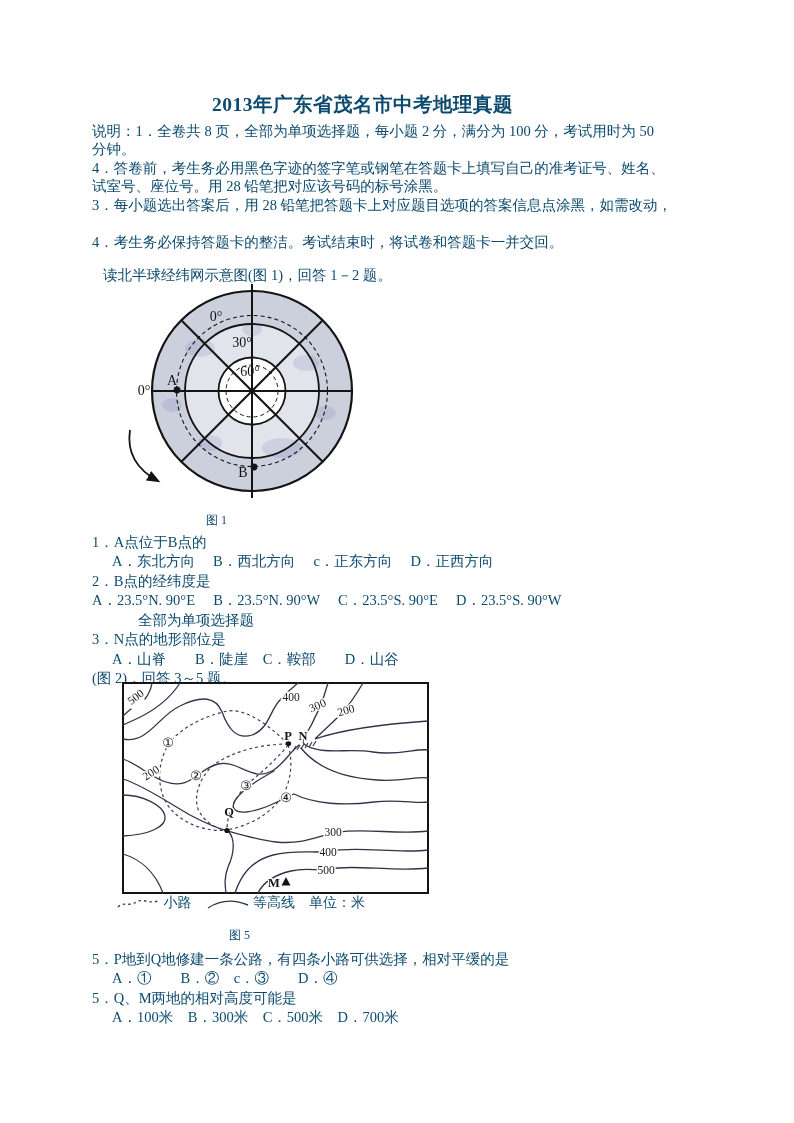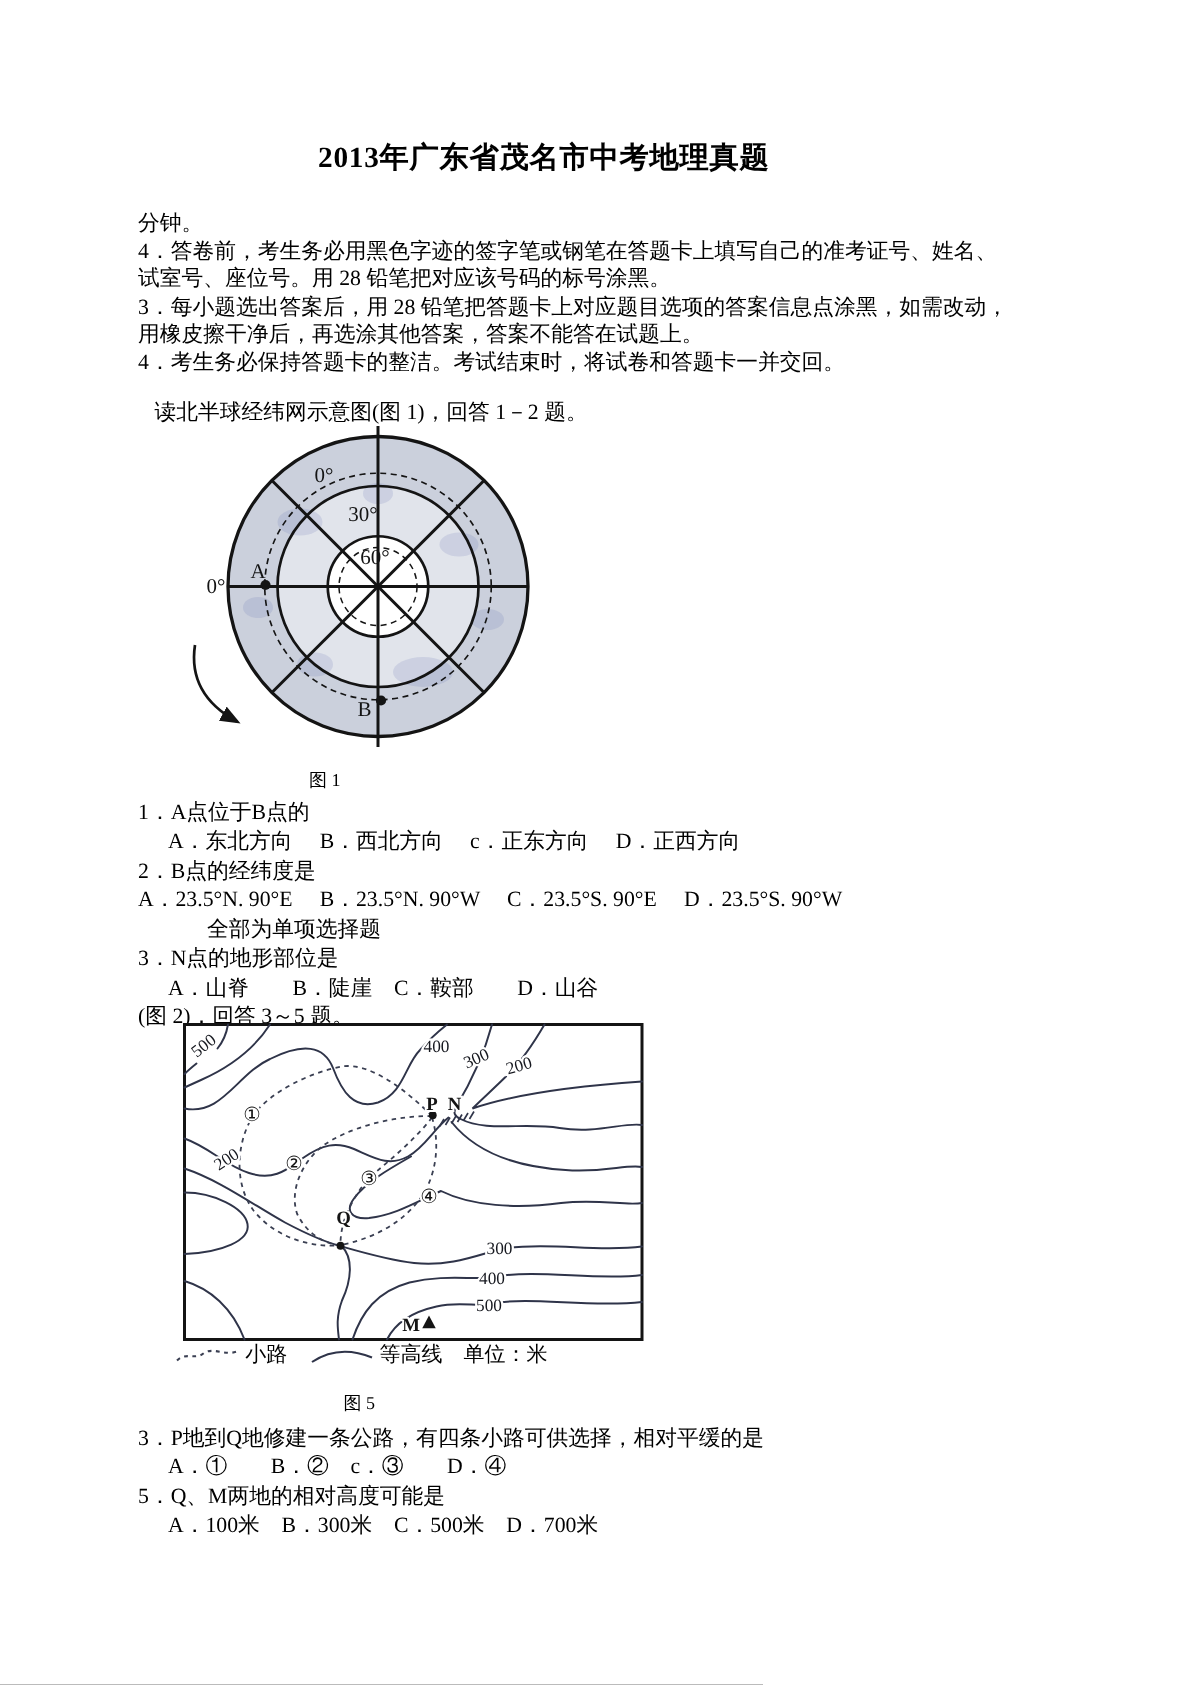--- a/index.html
+++ b/index.html
@@ -1,39 +1,39 @@
 <!DOCTYPE html>
 <html><head>
 <meta charset="utf-8">
 <style>
   html,body{margin:0;padding:0;background:#888;}
   .page{
     position:relative;width:794px;height:1123px;background:#ffffff;margin:0 auto;
-    font-family:"Liberation Serif","DejaVu Serif",serif;color:#000000;overflow:hidden;
+    font-family:"Liberation Serif","DejaVu Serif",serif;color:#0c4a6e;overflow:hidden;
   }
   .t{position:absolute;font-size:14.5px;line-height:18.5px;white-space:pre;}
   .title{position:absolute;font-size:19.5px;font-weight:bold;letter-spacing:0.5px;white-space:pre;}
   .cap{position:absolute;font-size:12px;white-space:pre;}
   svg{position:absolute;overflow:visible;}
   .legend{position:absolute;display:flex;align-items:center;font-size:14px;white-space:pre;justify-content:center;}
   .legend svg{position:static;}
   .svgtxt{font-family:"Liberation Serif","DejaVu Serif",serif;}
 </style>
 </head>
 <body>
 
 <div class="page">
 
   <div class="title" style="left:212px;top:91px">2013年广东省茂名市中考地理真题</div>
 
+  <div class="t" style="left:92px;top:122px">说明：1．全卷共 8 页，全部为单项选择题，每小题 2 分，满分为 100 分，考试用时为 50</div>
   <div class="t" style="left:92px;top:140px">分钟。</div>
   <div class="t" style="left:92px;top:159px">4．答卷前，考生务必用黑色字迹的签字笔或钢笔在答题卡上填写自己的准考证号、姓名、</div>
   <div class="t" style="left:92px;top:177px">试室号、座位号。用 28 铅笔把对应该号码的标号涂黑。</div>
   <div class="t" style="left:92px;top:196px">3．每小题选出答案后，用 28 铅笔把答题卡上对应题目选项的答案信息点涂黑，如需改动，</div>
-  <div class="t" style="left:92px;top:214px">用橡皮擦干净后，再选涂其他答案，答案不能答在试题上。</div>
   <div class="t" style="left:92px;top:233px">4．考生务必保持答题卡的整洁。考试结束时，将试卷和答题卡一并交回。</div>
 
   <div class="t" style="left:103px;top:266px">读北半球经纬网示意图(图 1)，回答 1－2 题。</div>
 
   <svg style="left:110px;top:283px" width="300" height="220" viewBox="0 0 300 220">
     <defs>
       <marker id="ah" orient="auto" markerWidth="9" markerHeight="9" refX="6" refY="3">
         <path d="M0,0 L7.5,3 L0,6 Z" fill="#141414"></path>
       </marker>
     </defs>
@@ -150,18 +150,18 @@
       <path d="M2,12 C8,6 14,12 20,7 C26,3 34,9 42,6" fill="none" stroke="#3a3f52" stroke-width="1.4" stroke-dasharray="2.5,3"></path>
     </svg><span> </span><span>小路</span><span>　</span>
     <svg width="44" height="16" viewBox="0 0 44 16">
       <path d="M2,13 Q20,1 42,10" fill="none" stroke="#2f3449" stroke-width="1.4"></path>
     </svg><span> </span><span>等高线</span><span>　</span>
     <span>单位：米</span>
   </div>
 
   <div class="cap" style="left:229px;top:927px">图 5</div>
 
-  <div class="t" style="left:92px;top:950px">3．P地到Q地修建一条公路，有四条小路可供选择，相对平缓的是</div>
+  <div class="t" style="left:92px;top:950px">5．P地到Q地修建一条公路，有四条小路可供选择，相对平缓的是</div>
   <div class="t" style="left:112px;top:969px">A．①　　B．②　c．③　　D．④</div>
   <div class="t" style="left:92px;top:989px">5．Q、M两地的相对高度可能是</div>
   <div class="t" style="left:112px;top:1008px">A．100米　B．300米　C．500米　D．700米</div>
 
 </div>
 
 </body></html>

